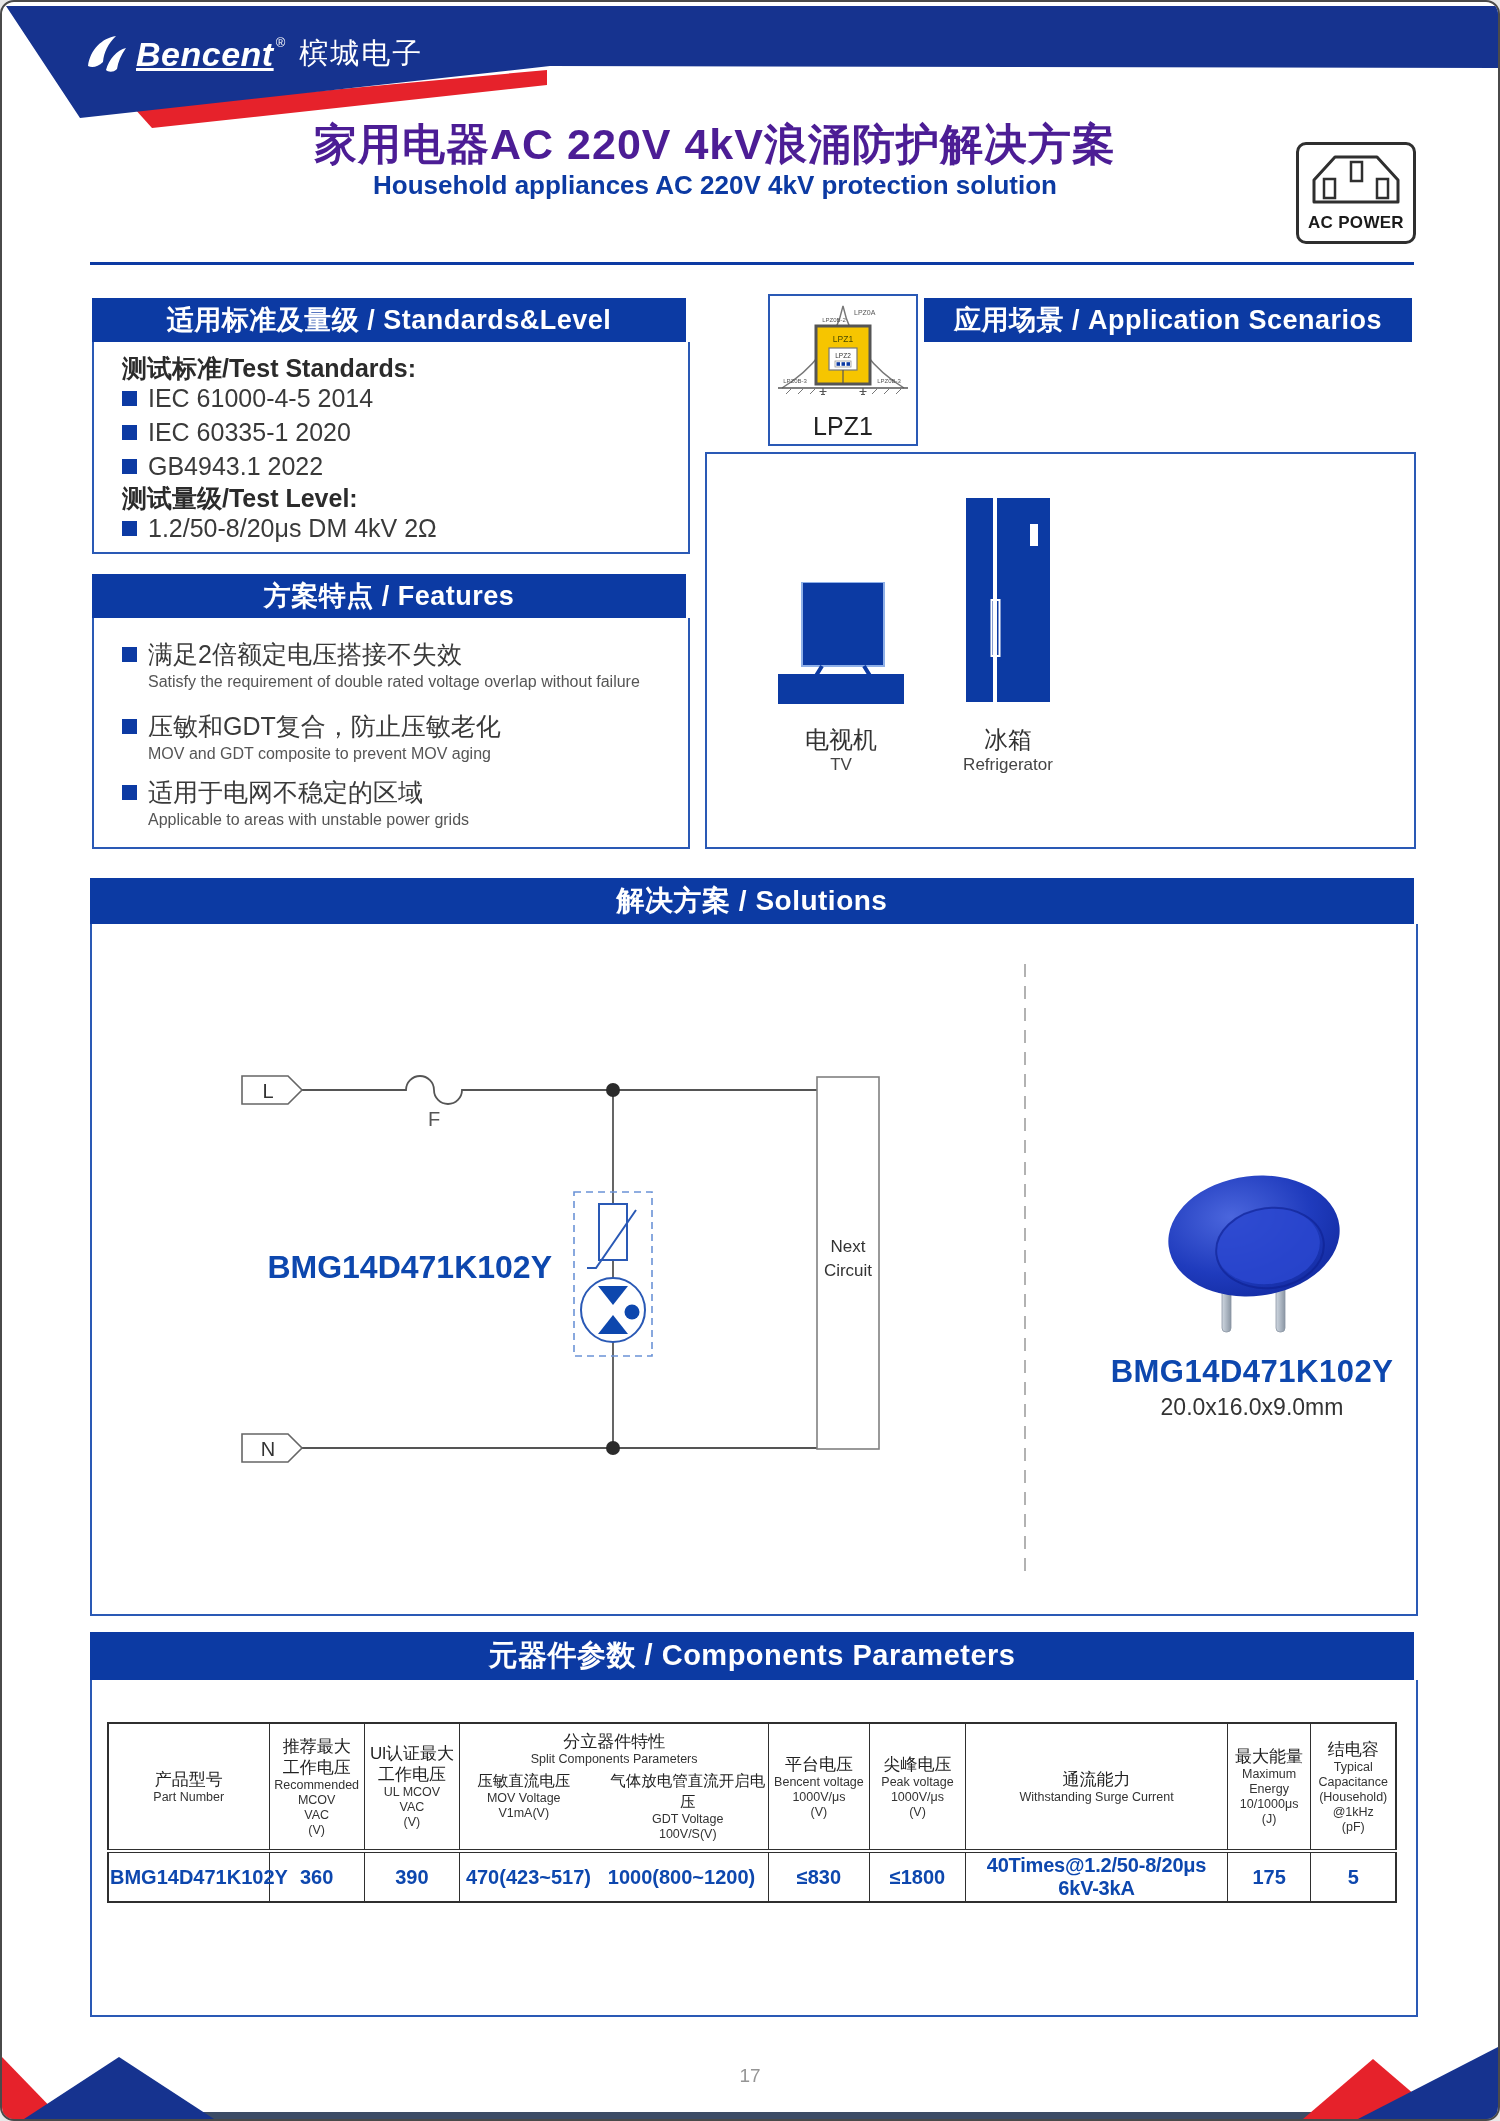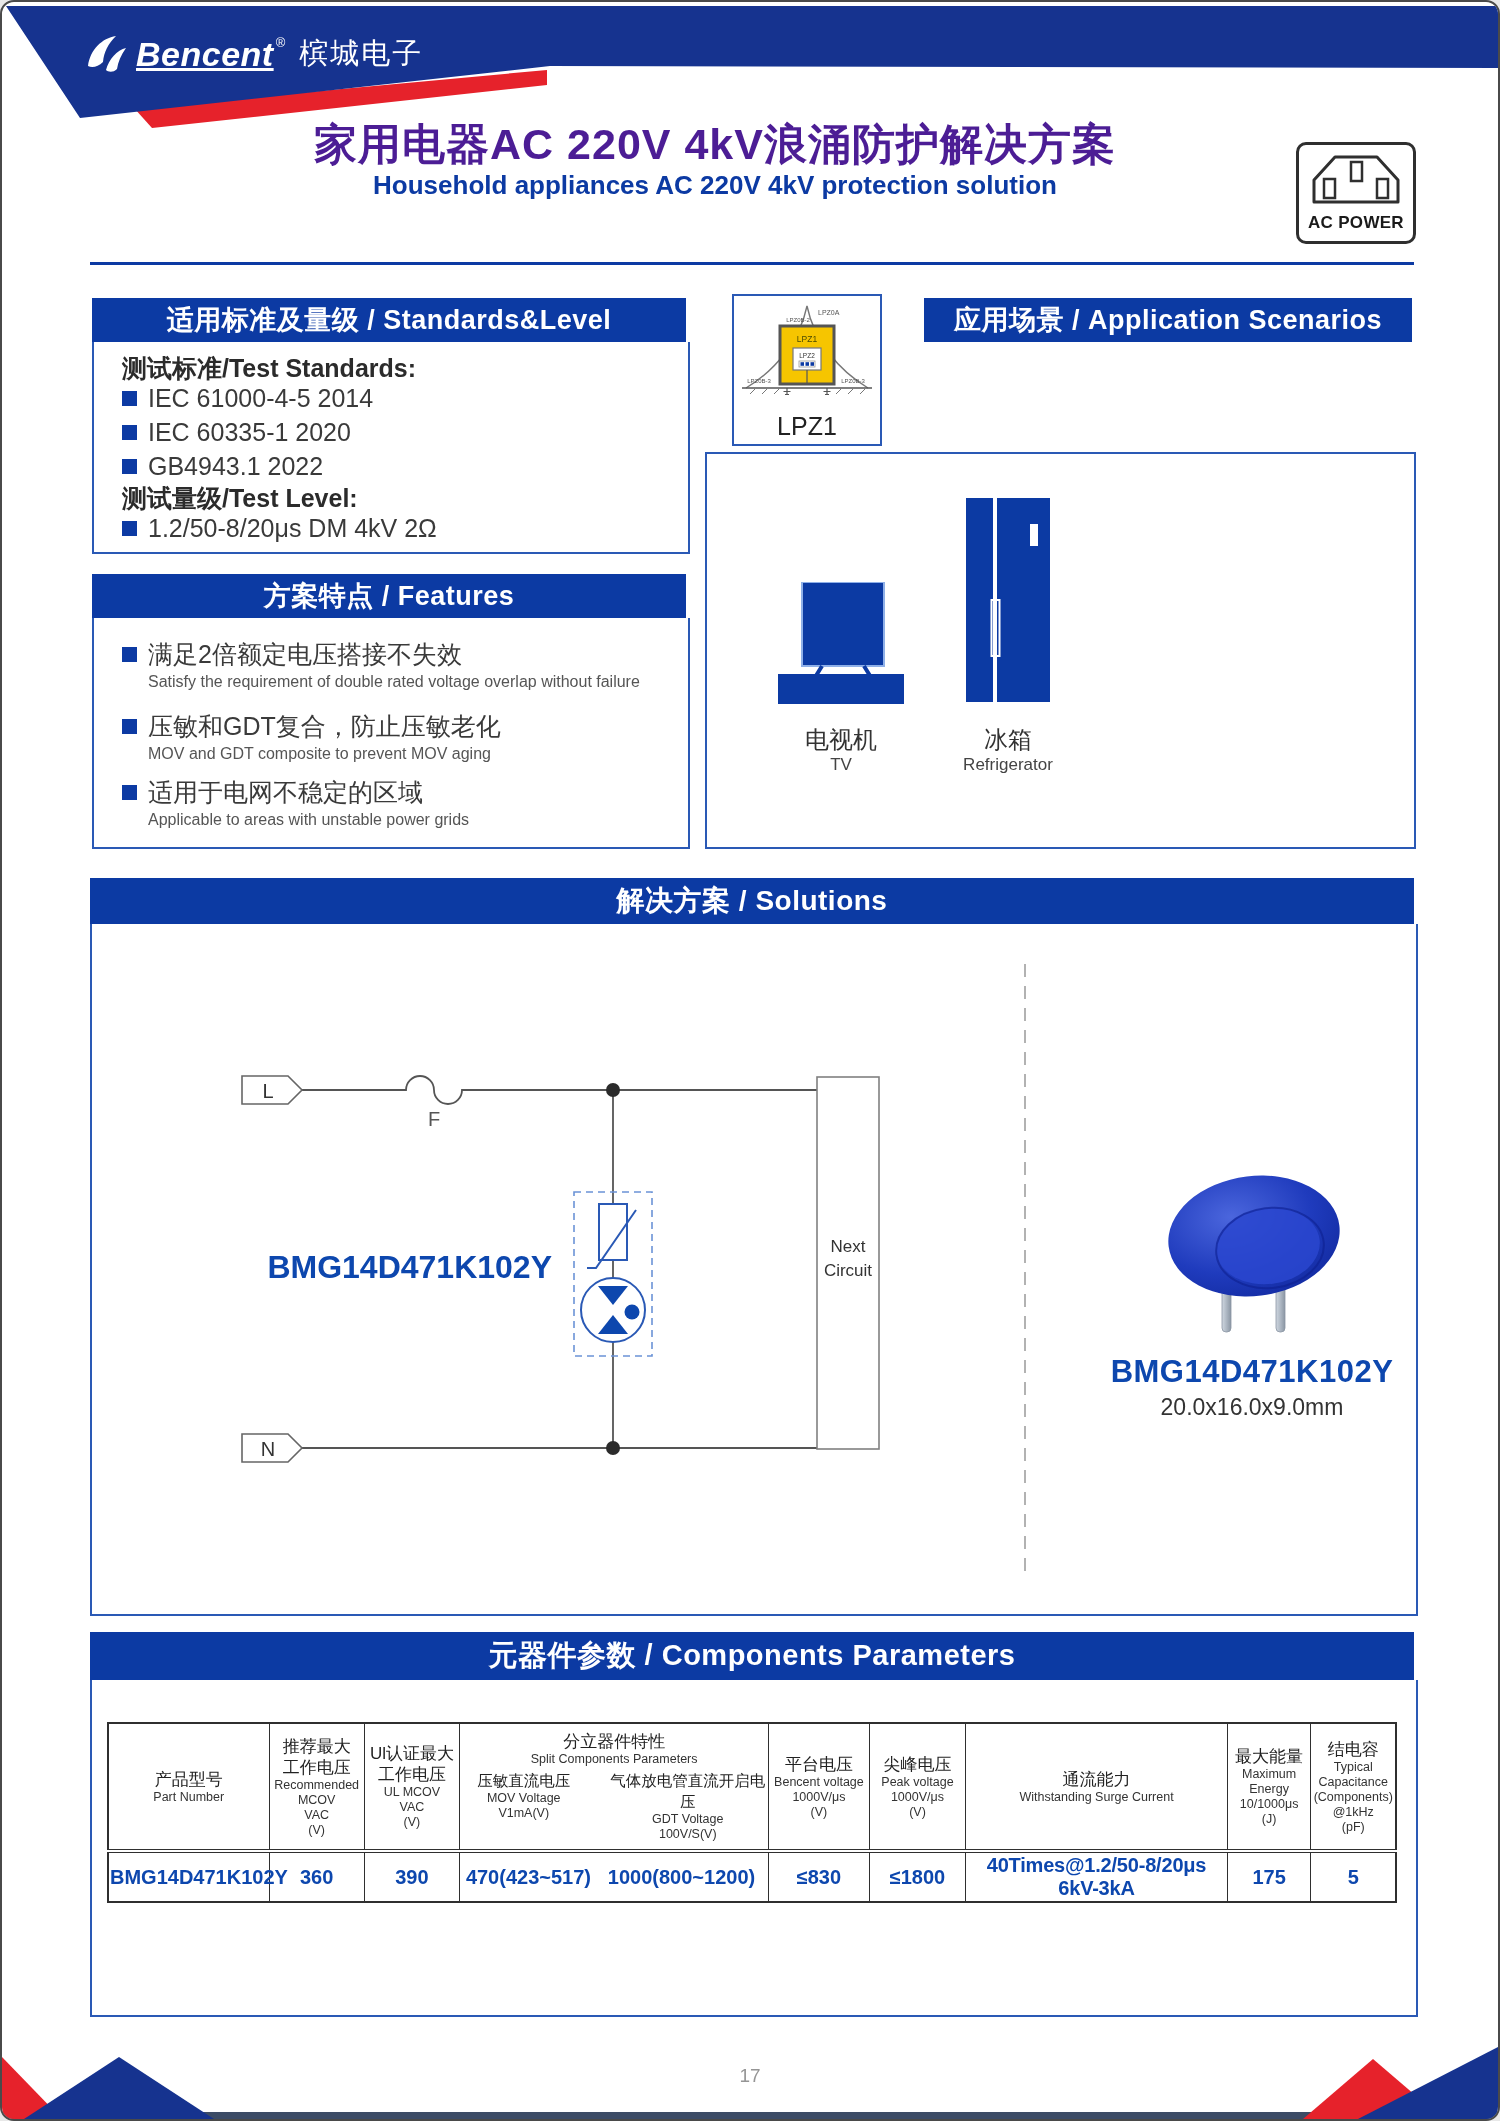--- a/index.html
+++ b/index.html
@@ -25,21 +25,21 @@
        display:flex;align-items:center;justify-content:center;letter-spacing:.5px;}
   .panel{position:absolute;background:#fff;border:2px solid #2a59b5;border-top:none;}
   .panel-full{position:absolute;background:#fff;border:2px solid #2a59b5;}
   .std-label{position:absolute;left:28px;font-size:25px;font-weight:700;color:#2b2b2b;}
   .li{position:absolute;left:28px;display:flex;align-items:center;font-size:25px;color:#3a3a3a;}
   .sq{display:inline-block;width:15px;height:15px;background:#0c3aa3;margin-right:11px;flex:none;}
   .feat{position:absolute;left:28px;display:flex;}
   .feat .sq{margin-top:7px;}
   .feat-cn{font-size:25px;color:#3a3a3a;line-height:29px;}
   .feat-en{font-size:16px;color:#555;line-height:20px;margin-top:3px;}
-  .lpz-box{position:absolute;left:730px;top:292px;width:146px;height:148px;border:2px solid #2a59b5;
+  .lpz-box{position:absolute;left:766px;top:292px;width:146px;height:148px;border:2px solid #2a59b5;
            background:#fff;text-align:center;}
   .lpz-cap{position:absolute;bottom:3px;width:100%;font-size:25px;color:#222;}
   .scene-label{position:absolute;text-align:center;}
   .scene-cn{font-size:24px;color:#333;line-height:28px;}
   .scene-en{font-size:17px;color:#444;line-height:22px;}
   
   .circuit-svg{position:absolute;left:88px;top:922px;width:1324px;height:690px;}
   .prod-name{position:absolute;left:1050px;top:1352px;width:400px;text-align:center;
              font-size:31px;font-weight:700;color:#0d47ae;letter-spacing:.5px;}
   .prod-size{position:absolute;left:1050px;top:1392px;width:400px;text-align:center;
@@ -315,21 +315,21 @@
         <div class="th-cn">最大能量</div>
         <div class="th-en">Maximum
 Energy
 10/1000μs
 (J)</div>
       </th>
       <th>
         <div class="th-cn">结电容</div>
         <div class="th-en">Typical
 Capacitance
-(Components)
+(Household)
 @1kHz
 (pF)</div>
       </th>
     </tr>
     <tr>
       <td class="td-part">BMG14D471K102Y</td>
       <td>360</td>
       <td>390</td>
       <td class="split-td">
         <span class="v-mov">470(423~517)</span><span class="v-gdt">1000(800~1200)</span>

